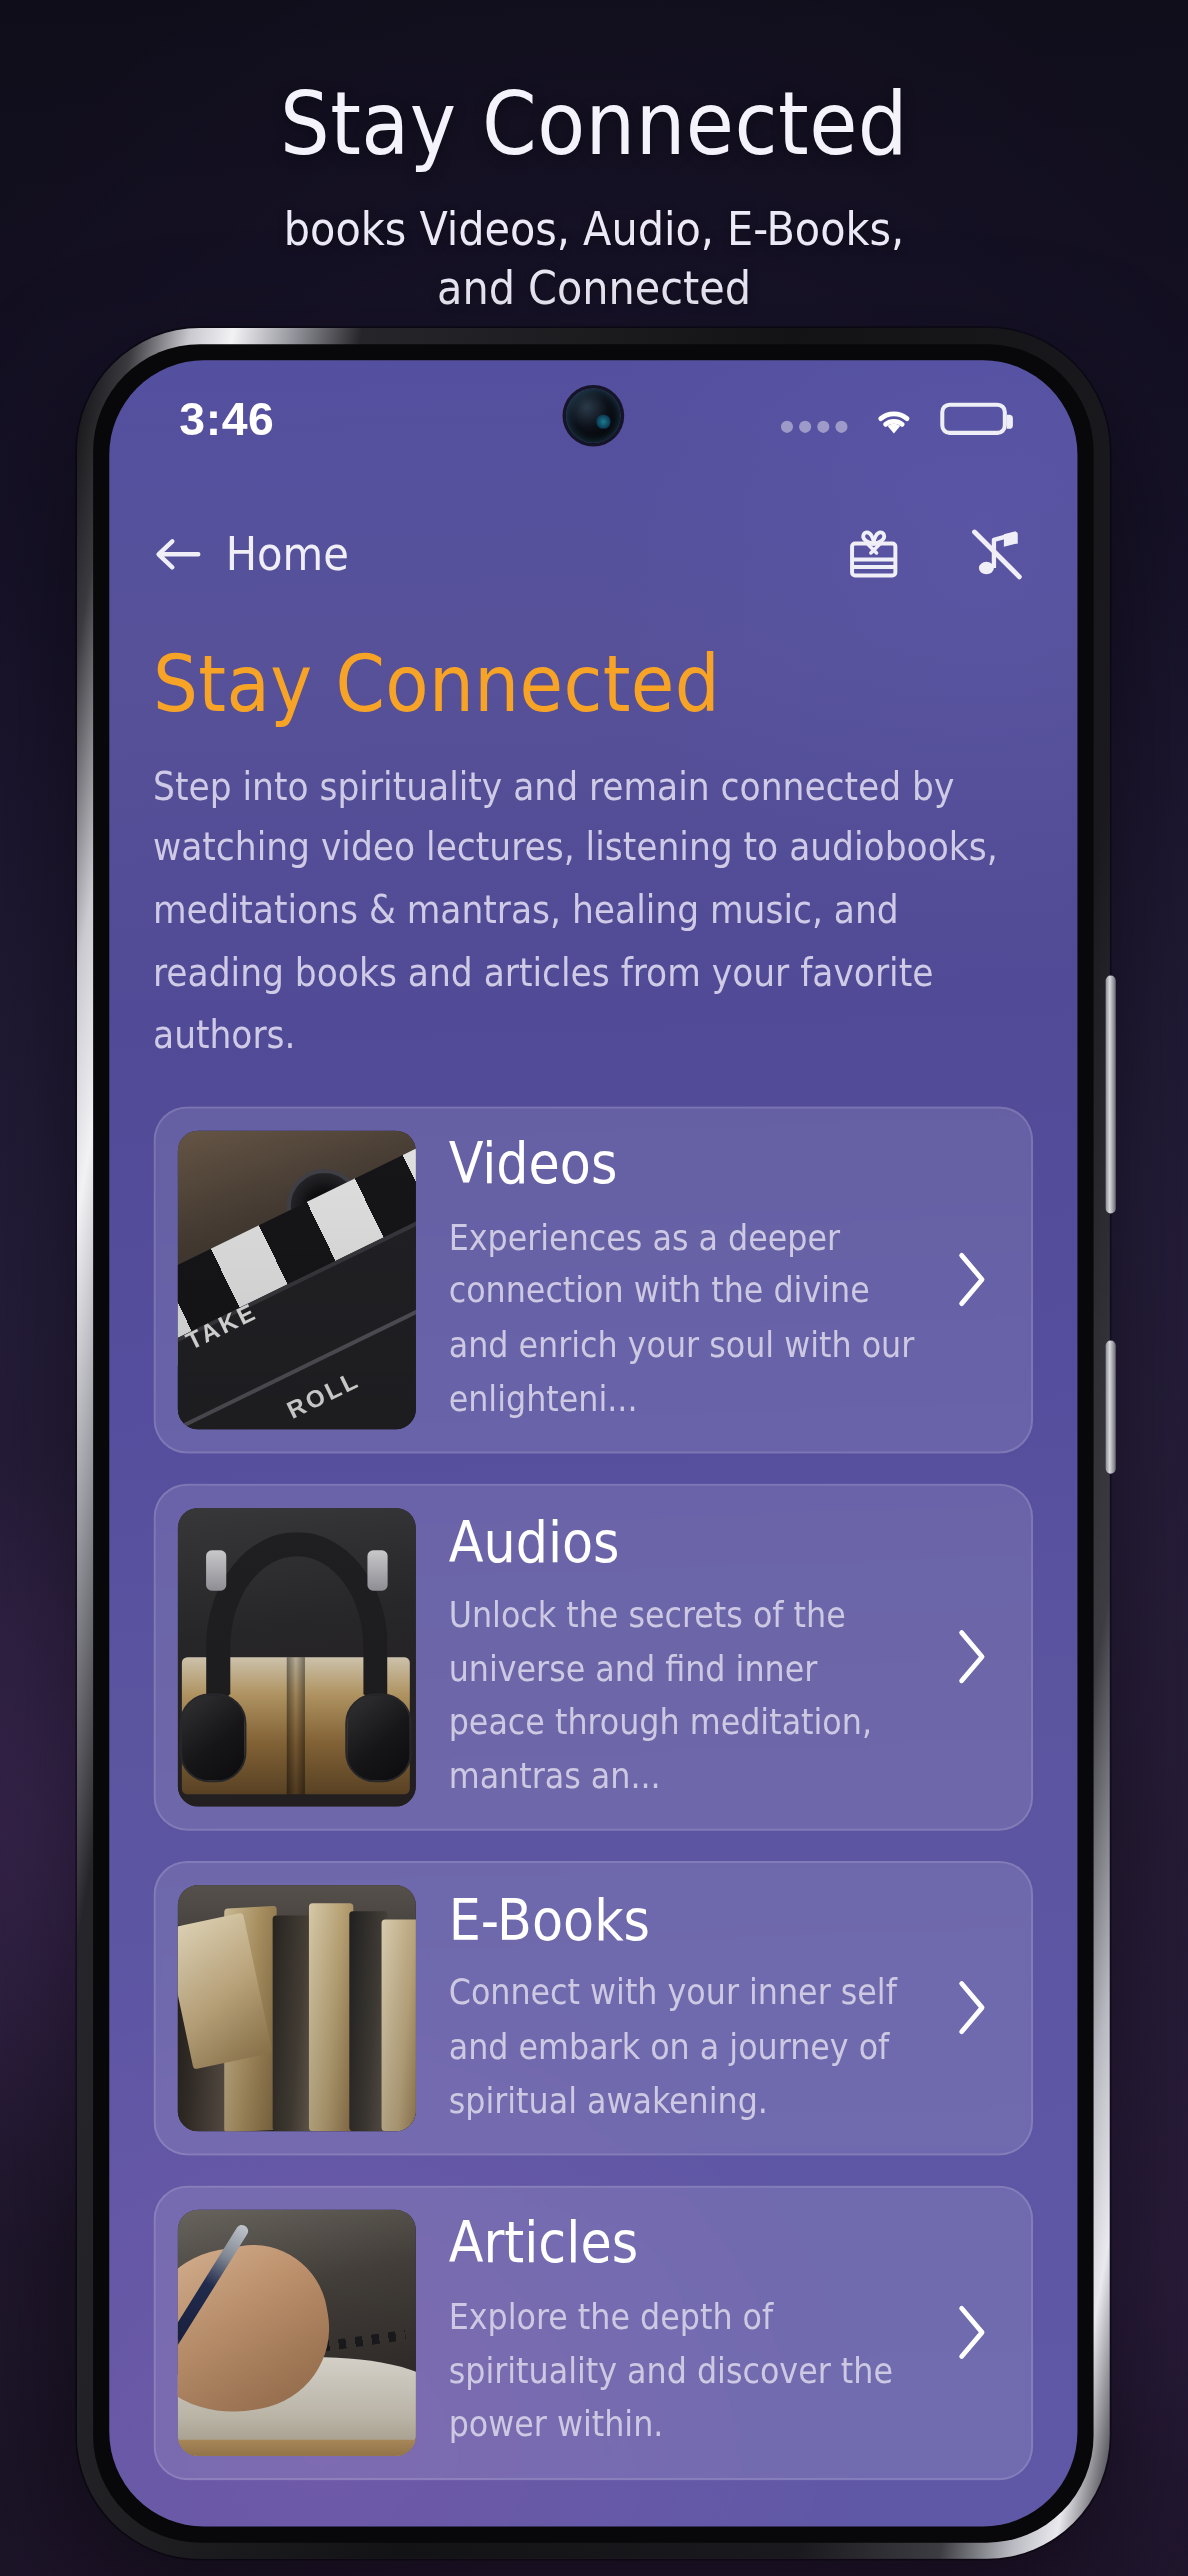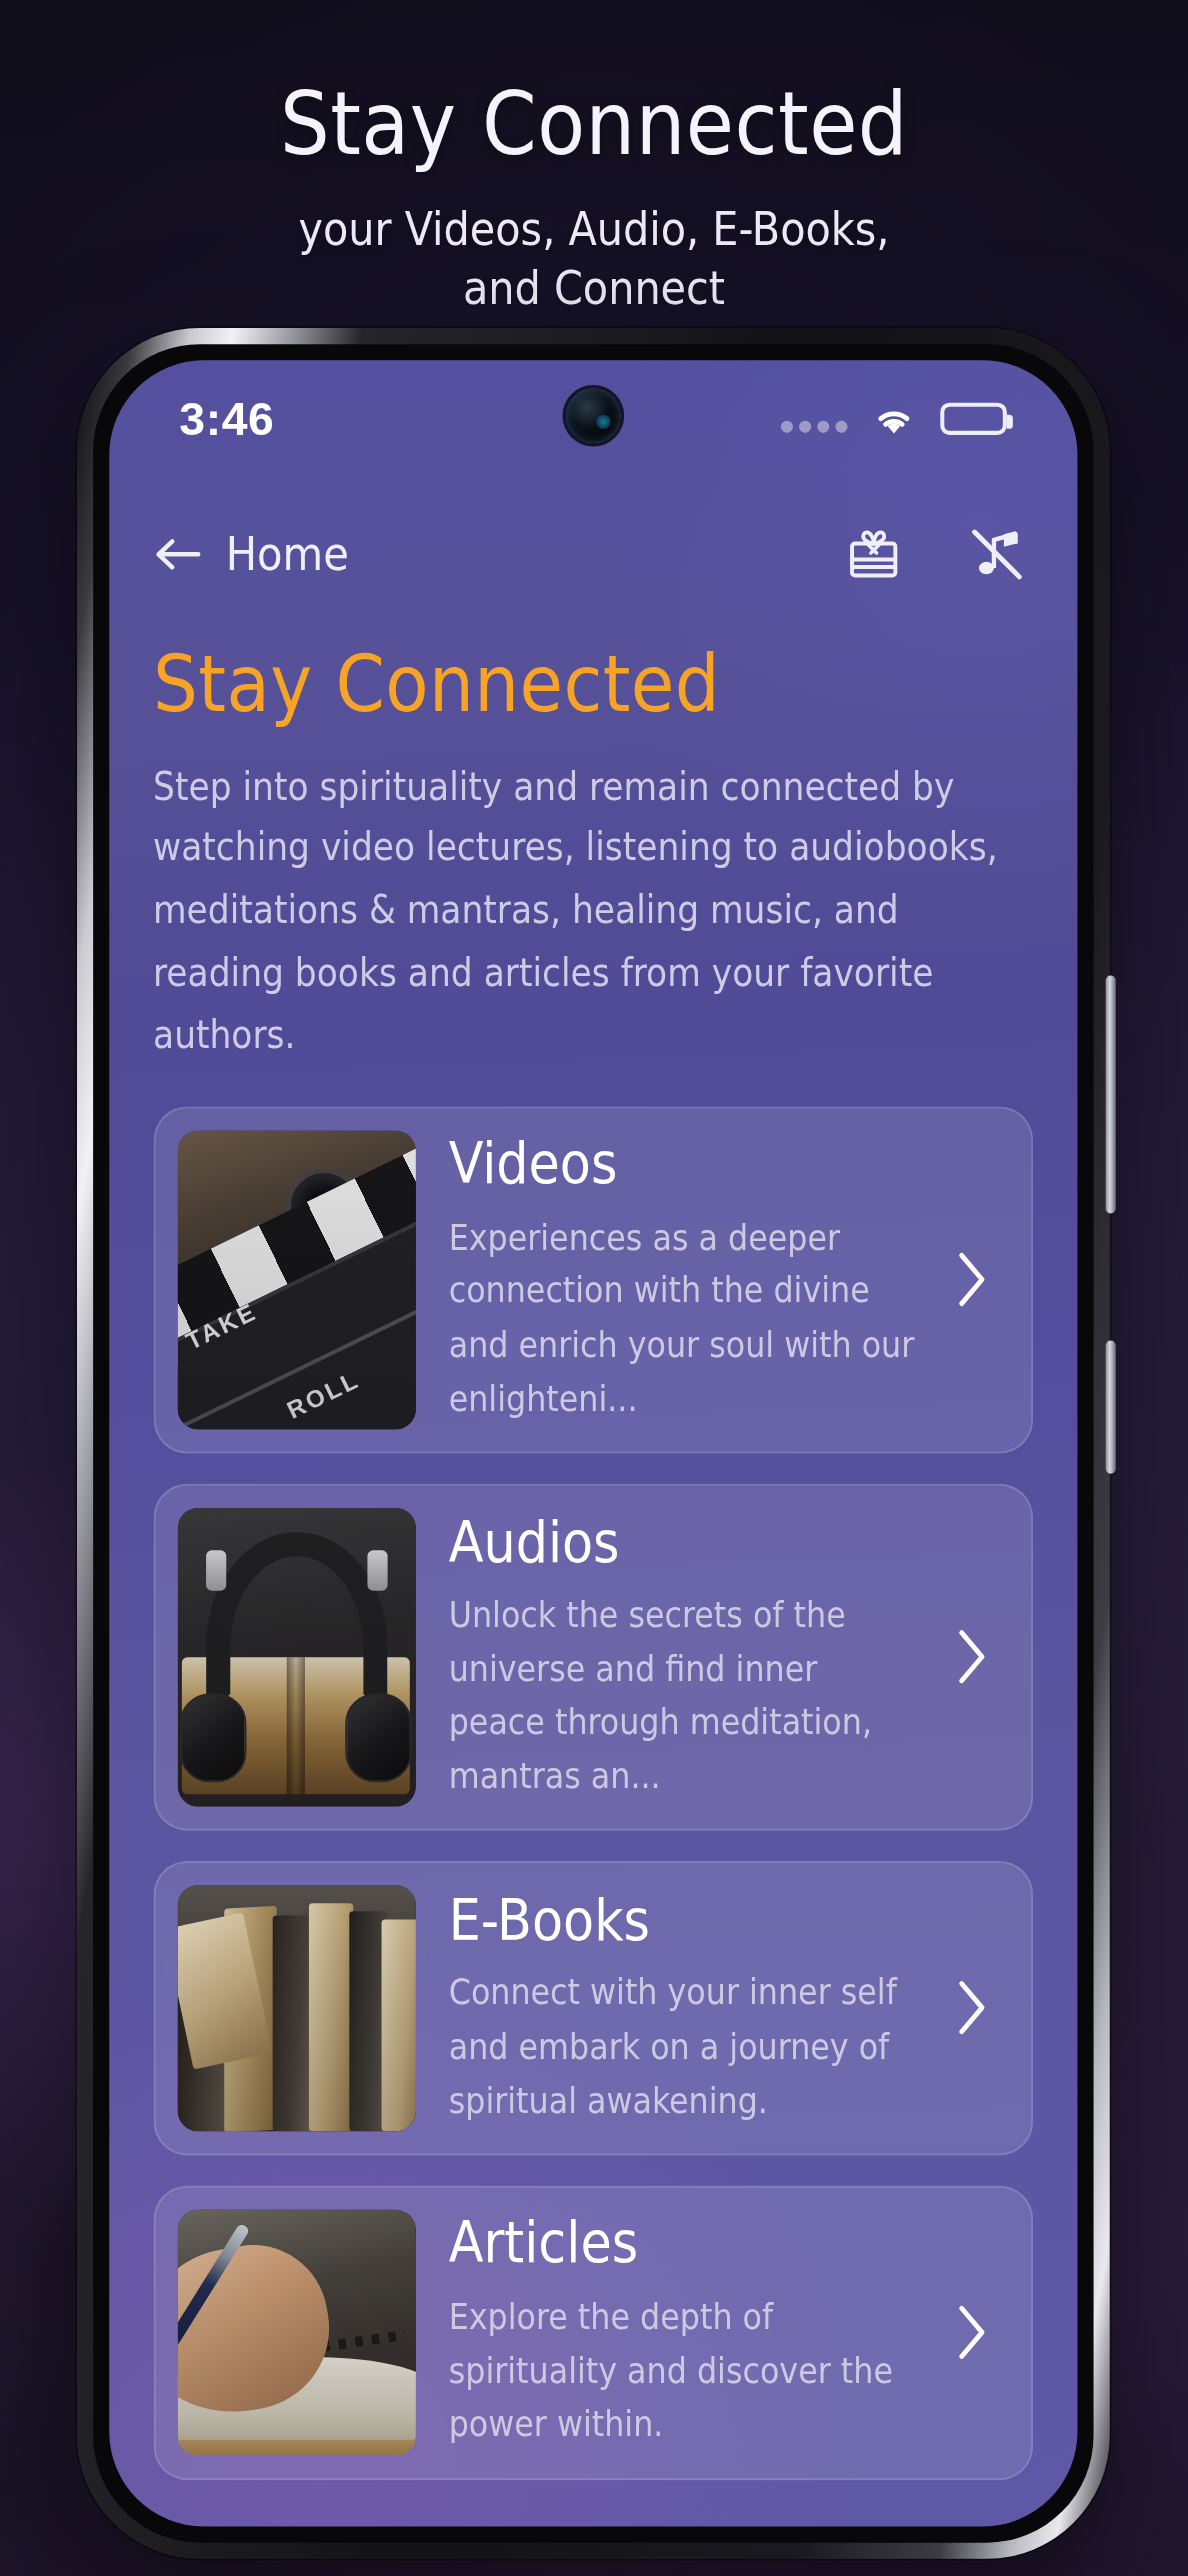--- a/index.html
+++ b/index.html
@@ -378,22 +378,22 @@
 </style>
 </head>
 <body>
 
 <div class="backdrop"></div>
 <div class="backdrop-vignette"></div>
 
 <div class="promo">
   <div class="promo-title">Stay Connected</div>
   <div class="promo-sub">
-    <div>your Videos, Audio, E-Books,</div>
-    <div>and Connect</div>
+    <div>books Videos, Audio, E-Books,</div>
+    <div>and Connected</div>
   </div>
 </div>
 
 <div class="phone">
   <div class="phone-outer" style="transform:scale(2.017); transform-origin:0 0;">
     <div class="phone-body"></div>
     <div class="phone-inner-ring"></div>
     <div class="side-btn vol"></div>
     <div class="side-btn pwr"></div>
 

